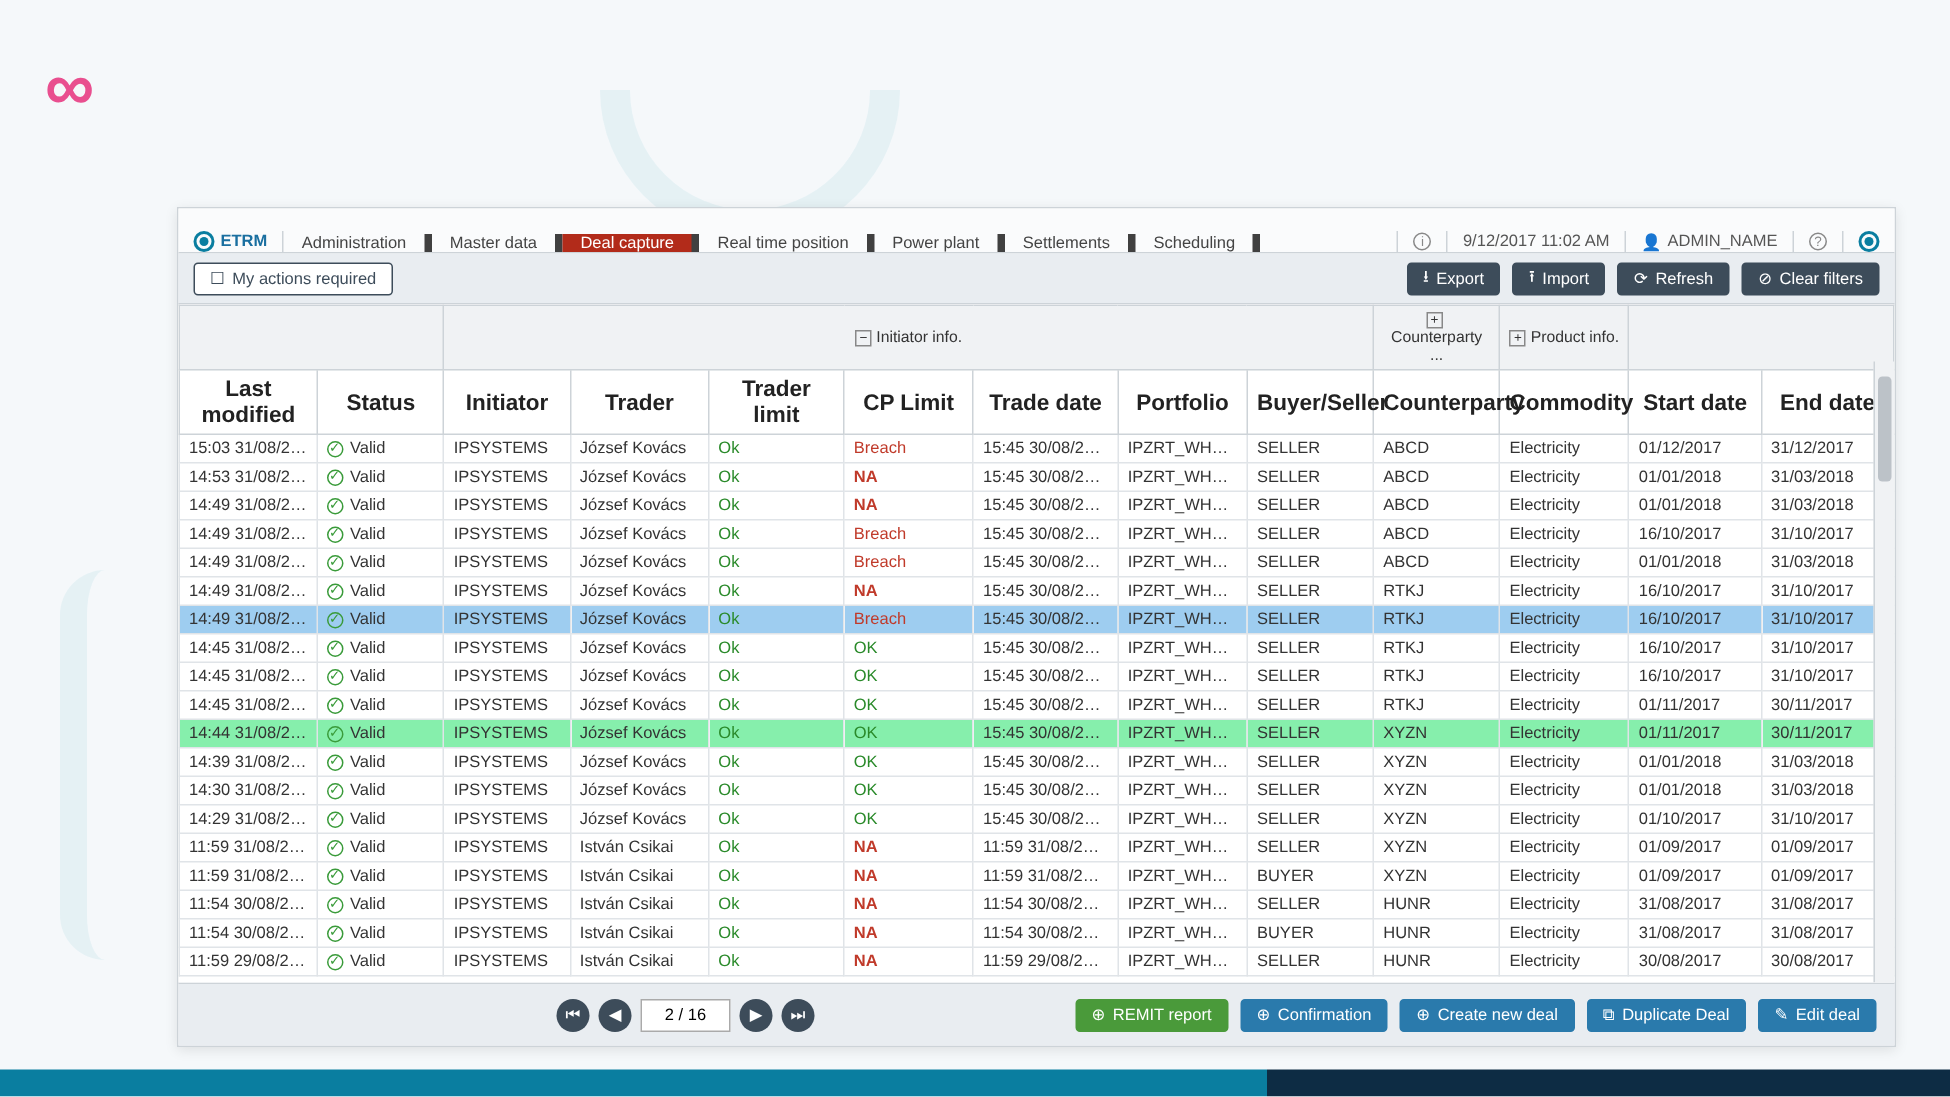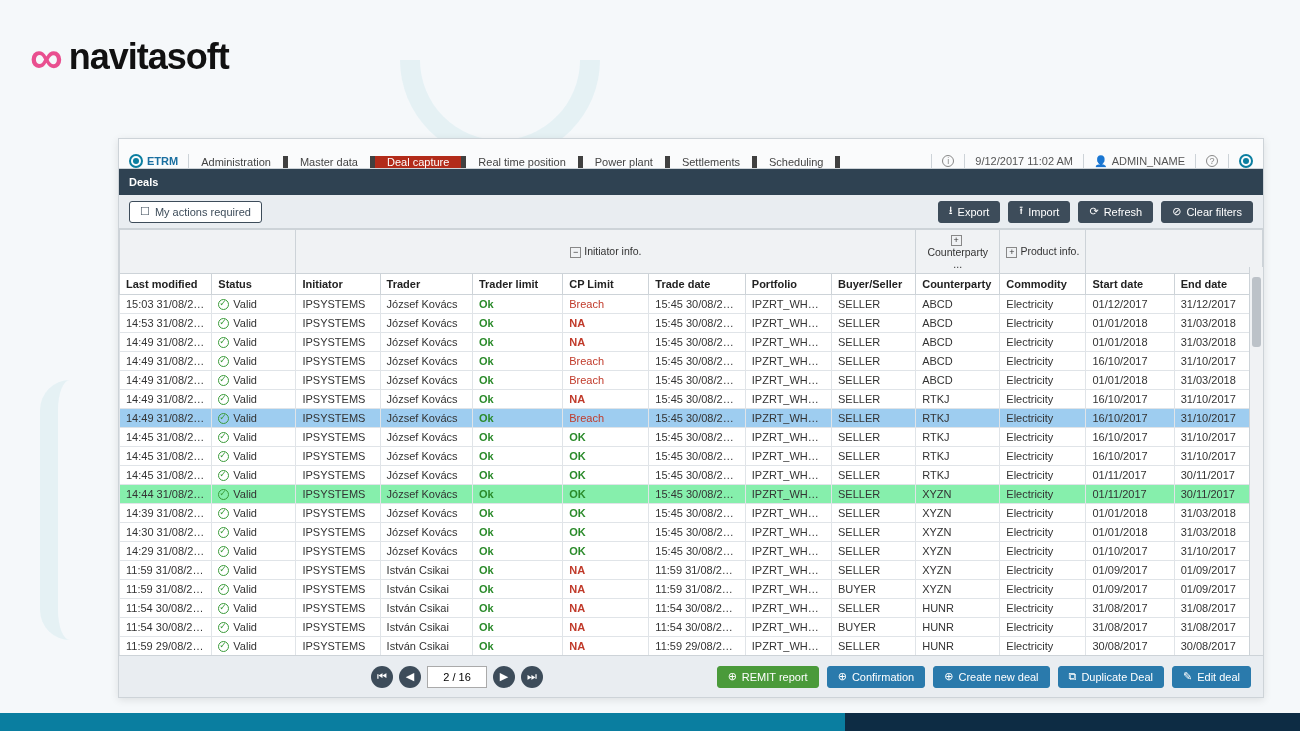--- a/index.html
+++ b/index.html
@@ -65,28 +65,28 @@
   .toolbar{height:34px;background:#e9edf1;border-bottom:1px solid #cdd3d8;display:flex;align-items:center;padding:0 10px;gap:8px;}
   .btn{display:inline-flex;align-items:center;gap:5px;height:22px;padding:0 10px;border:1px solid #3d4c5a;border-radius:3px;background:#3d4c5a;color:#fff;cursor:pointer;font-size:11px;}
   .btn.outline{background:#fff;color:#3d4c5a;}
   .btn .ic{font-size:11px;}
   .toolbar-spacer{flex:1;}
   
   .table-wrap{flex:1;overflow:auto;background:#fff;position:relative;}
   table{border-collapse:collapse;width:100%;table-layout:fixed;}
   thead tr.group th{background:#f0f2f4;border:1px solid #cdd3d8;font-size:10.5px;color:#333;padding:3px 6px;height:18px;text-align:center;font-weight:normal;}
   thead tr.group th .collapse{display:inline-flex;align-items:center;justify-content:center;width:11px;height:11px;border:1px solid #888;font-size:9px;line-height:9px;margin-right:3px;}
-  thead tr.cols th{background:#fff;border:1px solid #cdd3d8;font-size:11px;color:#222;padding:4px 6px;height:20px;text-align:left;}
+  thead tr.cols th{background:#fff;border:1px solid #cdd3d8;font-size:15px;color:#222;padding:4px 6px;height:20px;text-align:center;}
   tbody td{border:1px solid #e0e4e8;padding:3px 6px;height:18px;white-space:nowrap;overflow:hidden;text-overflow:ellipsis;color:#333;}
   tbody tr.sel{background:#9ecdf0;}
   tbody tr.sel2{background:#86efac;}
   .valid-cell{display:flex;align-items:center;gap:4px;}
   .valid-ic{width:11px;height:11px;border:1.5px solid #3a9b3a;border-radius:50%;position:relative;}
   .valid-ic::after{content:"✓";position:absolute;left:0;top:-2px;font-size:9px;color:#3a9b3a;}
-  .ok{color:#2a8a2a;font-weight:bold;}
+  .ok{color:#2a8a2a;font-weight:normal;}
   .na{color:#c03a2a;font-weight:bold;}
   .breach{color:#c03a2a;}
   
   .footer{height:42px;background:#e9edf1;border-top:1px solid #cdd3d8;display:flex;align-items:center;padding:0 12px;gap:8px;}
   .pager{display:flex;align-items:center;gap:6px;margin-left:240px;}
   .pager-btn{width:22px;height:22px;border-radius:50%;background:#3d4c5a;color:#fff;display:flex;align-items:center;justify-content:center;cursor:pointer;font-size:11px;}
   .pager-input{width:60px;height:22px;border:1px solid #aaa;text-align:center;font-size:11px;}
   .footer-spacer{flex:1;}
   .btn-green{border-color:#4a9a3a;background:#4a9a3a;}
   .btn-blue{border-color:#2a7aac;background:#2a7aac;}
@@ -100,21 +100,20 @@
   .vscroll-thumb{position:absolute;left:2px;right:2px;top:10px;height:70px;background:#bcc2c8;border-radius:3px;}
 </style>
 </head>
 <body>
 
 <div class="bg-decor1"></div>
 <div class="bg-decor2"></div>
 
 <div class="logo-wrap">
   <span class="logo-mark"><span class="p1">∞</span></span>
-  <span class="logo-text">navitasoft</span>
 </div>
 
 <div class="app">
 
   <div class="topbar">
     <div class="brand-chip">
       <span class="brand-dot"></span>
       <span>ETRM</span>
     </div>
     <div id="nav-items" style="display: contents;"><div class="nav-item">Administration</div><div class="nav-item">Master data</div><div class="nav-item active">Deal capture</div><div class="nav-item">Real time position</div><div class="nav-item">Power plant</div><div class="nav-item">Settlements</div><div class="nav-item">Scheduling</div></div>
@@ -132,23 +131,20 @@
         </div>
       <div class="nav-cell">
           <span class="nav-icon">?</span>
         </div>
       <div class="nav-cell logo-end">
           <span class="brand-dot"></span>
         </div>
     </div>
   </div>
 
-  <div class="titlebar">
-      <span>Deals</span>
-    </div>
 
   <div class="toolbar">
     <button class="btn outline">
       <span>☐</span>
       <span>My actions required</span>
     </button>
     <div class="toolbar-spacer"></div>
     <button class="btn">
         <span class="ic">⭳</span>
         <span>Export</span>

